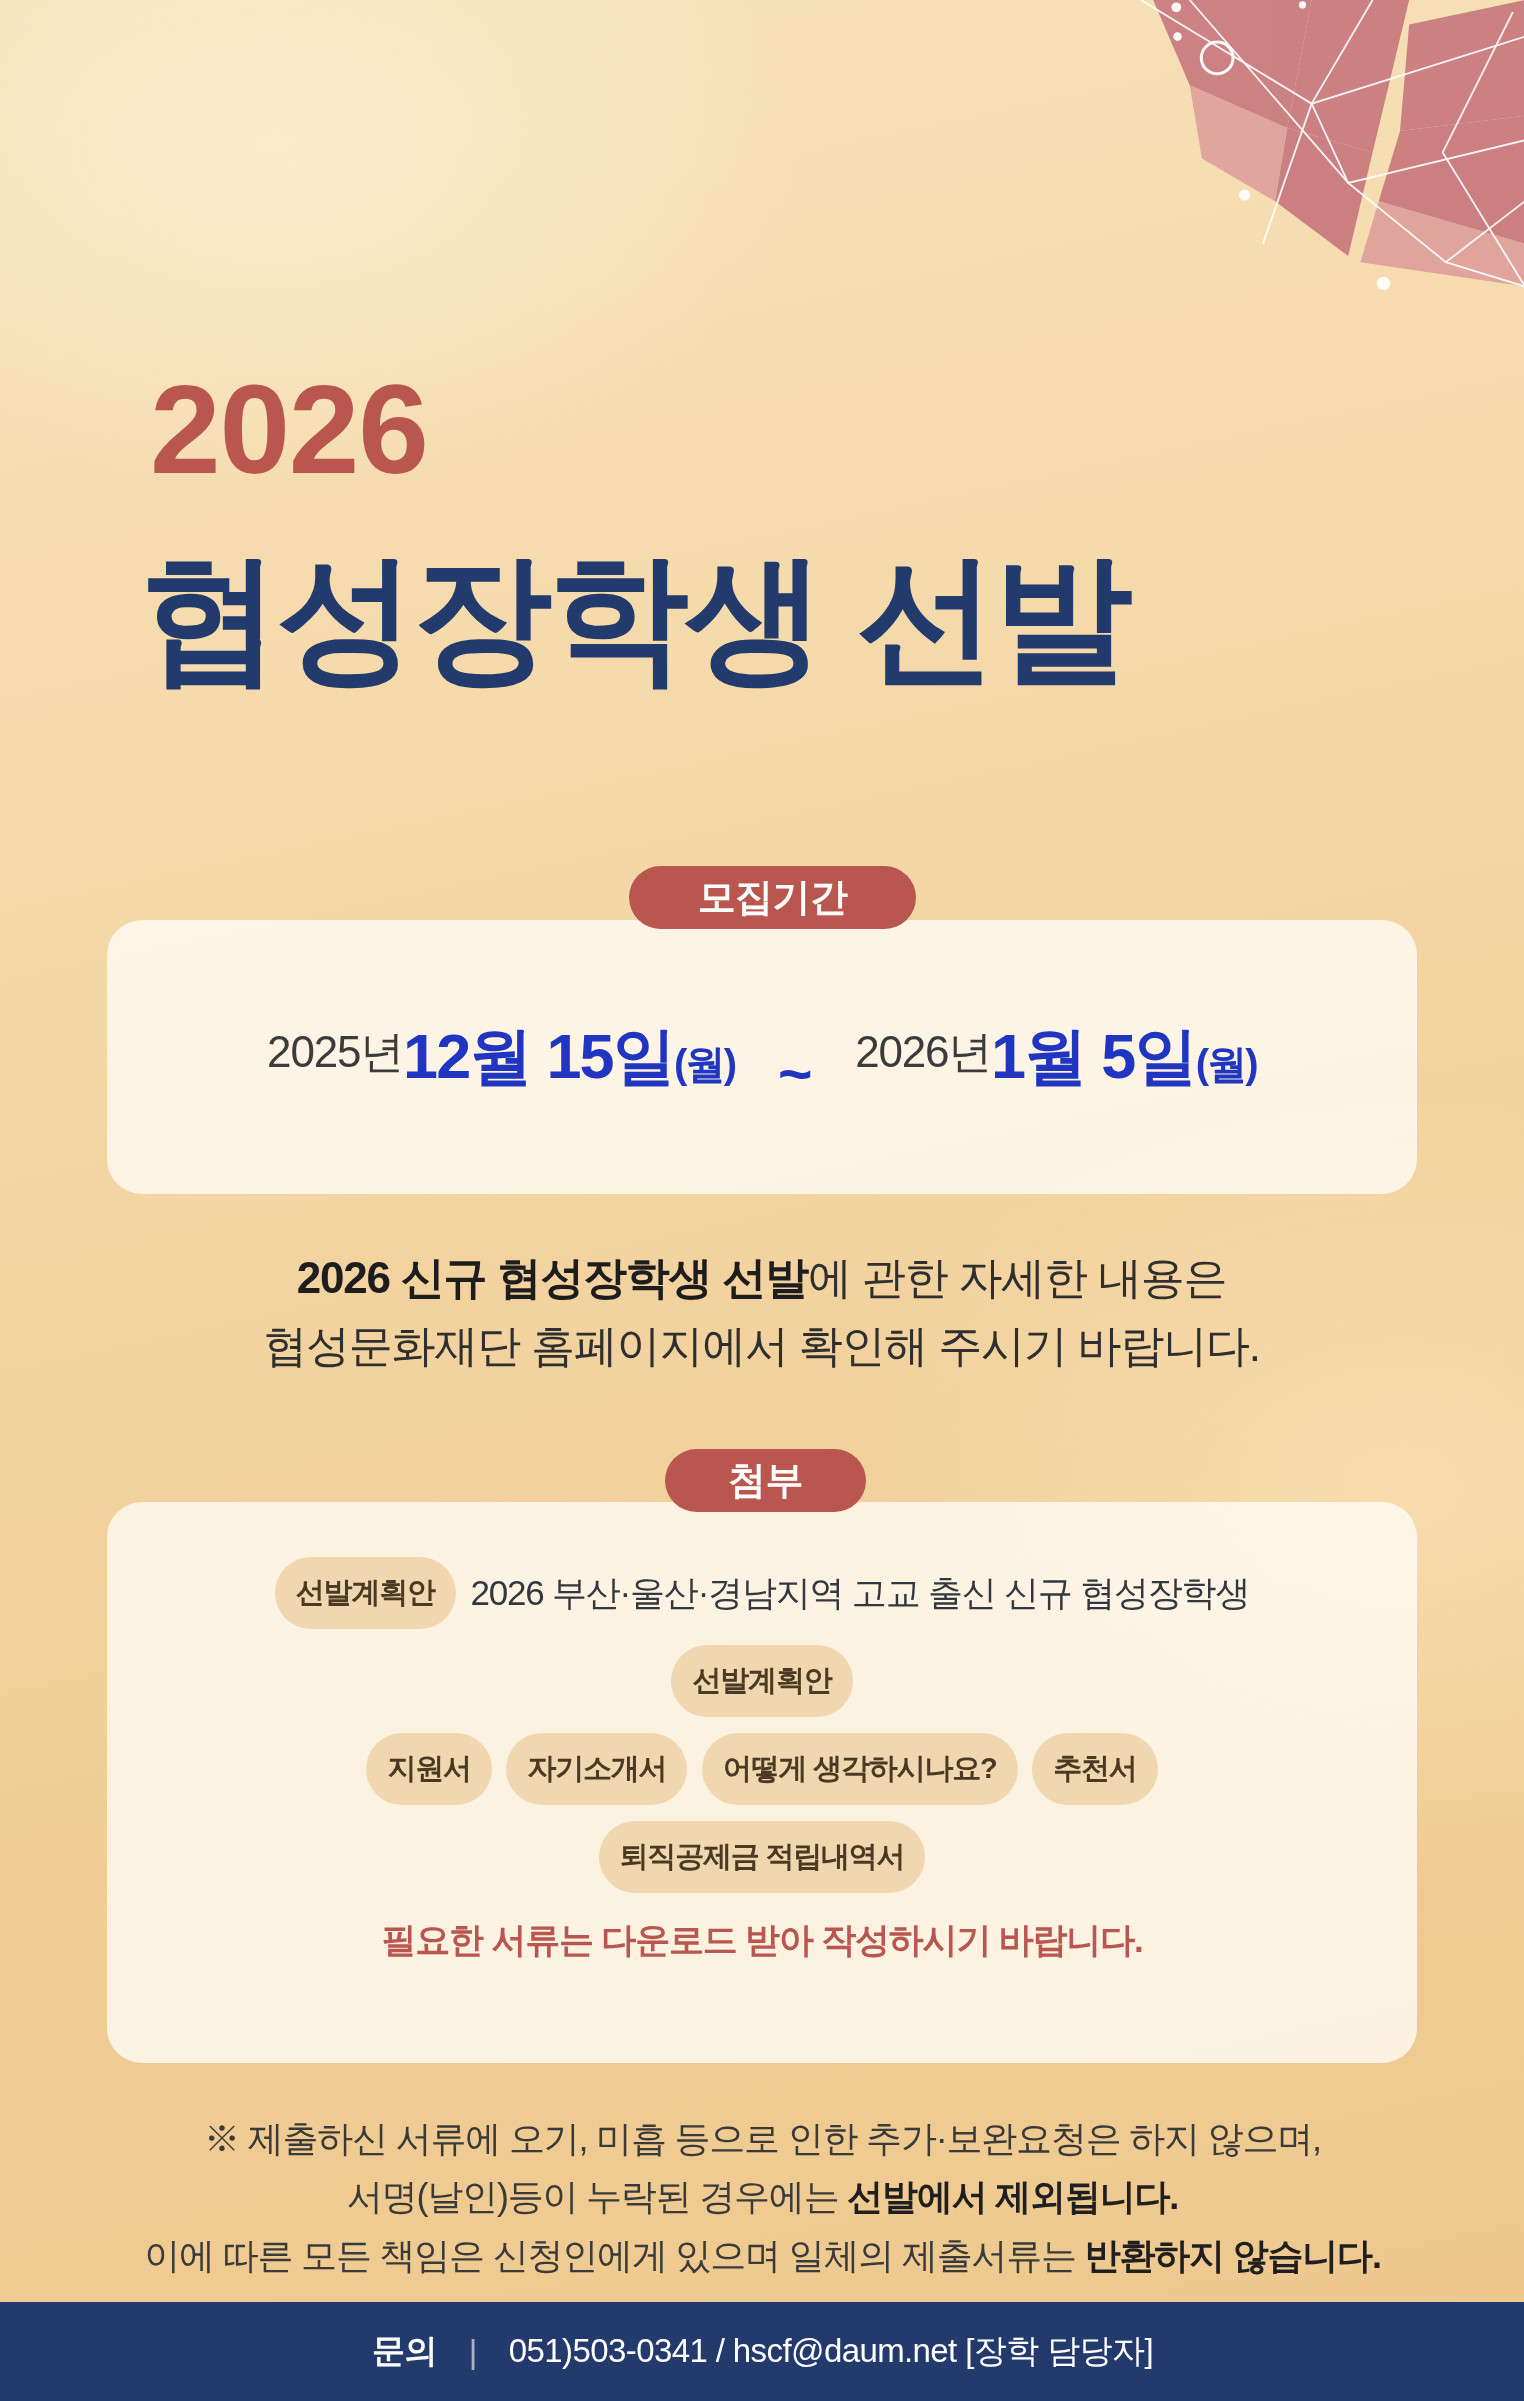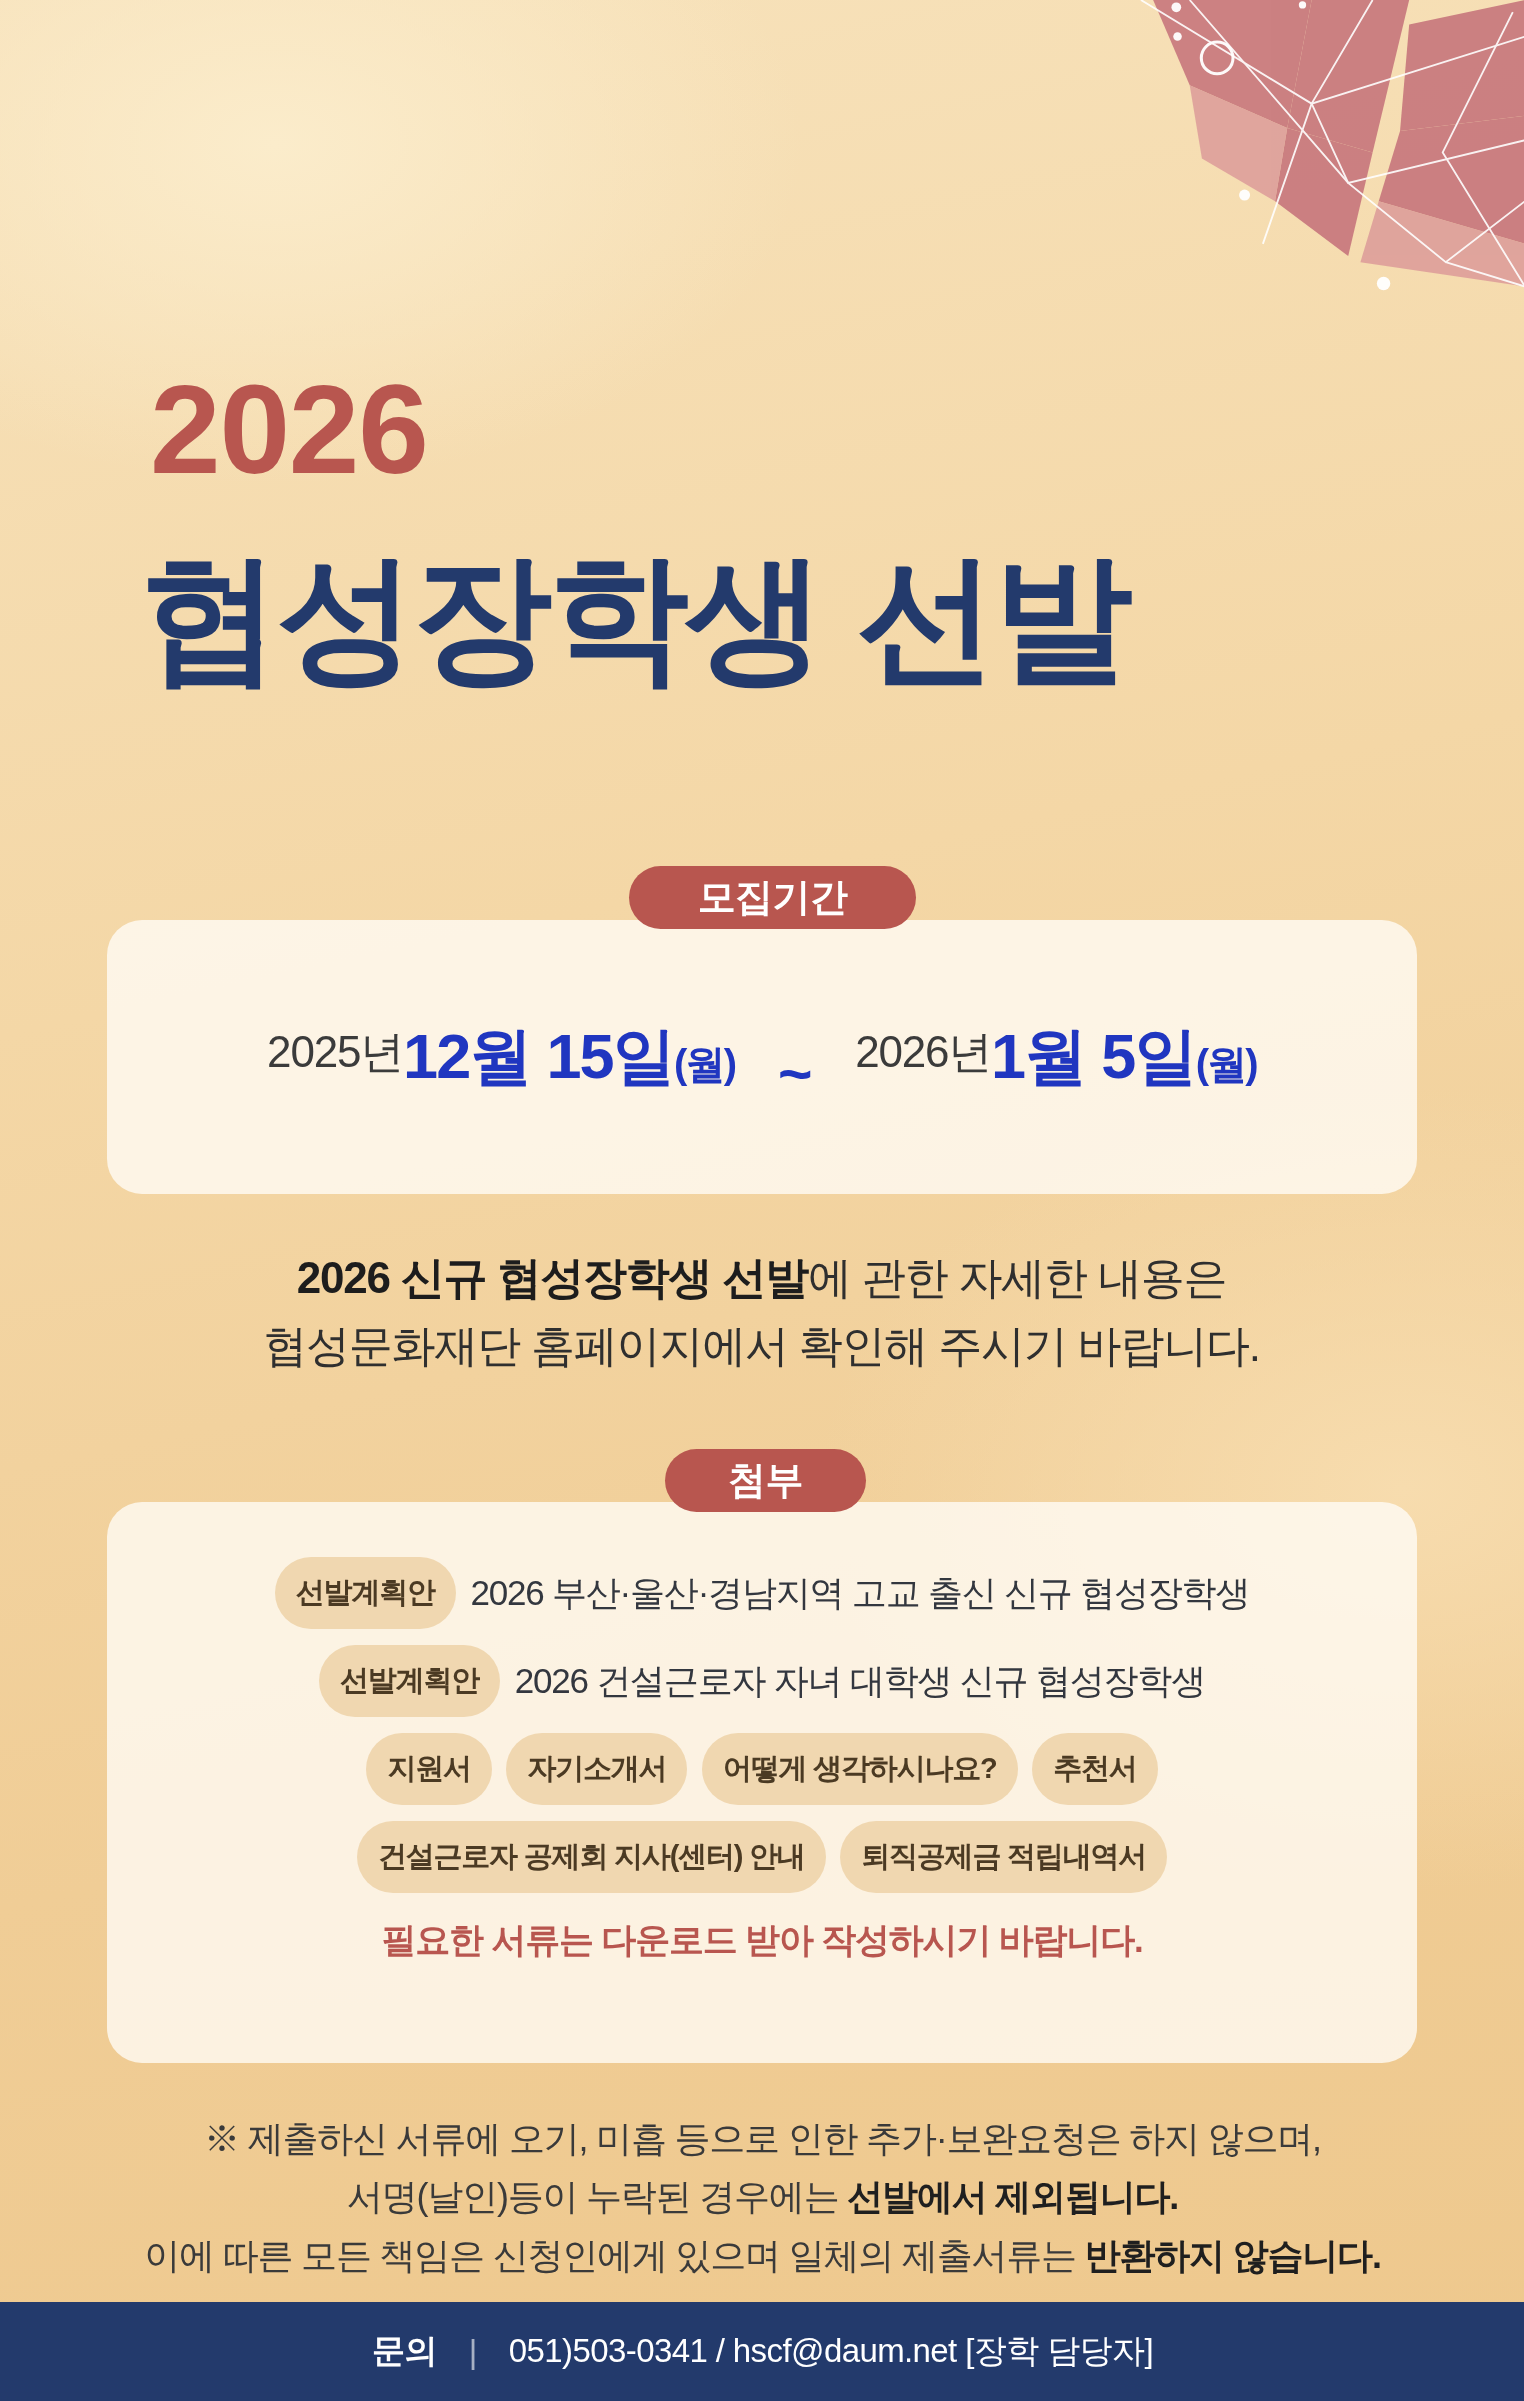--- a/index.html
+++ b/index.html
@@ -310,32 +310,30 @@
 
   <div class="attach-rows">
 
     <div class="attach-row">
       <span class="chip">선발계획안</span>
       <span class="chip-plain">2026 부산·울산·경남지역 고교 출신 신규 협성장학생</span>
     </div>
 
     <div class="attach-row">
       <span class="chip">선발계획안</span>
-      <span class="chip-plain">2026 건설근로자 자녀 대학생 신규 협성장학생</span>
     </div>
 
     <div class="attach-row">
       <span class="chip">지원서</span>
       <span class="chip">자기소개서</span>
       <span class="chip">어떻게 생각하시나요?</span>
       <span class="chip">추천서</span>
     </div>
 
     <div class="attach-row">
-      <span class="chip">건설근로자 공제회 지사(센터) 안내</span>
       <span class="chip">퇴직공제금 적립내역서</span>
     </div>
 
     <div class="attach-note">필요한 서류는 다운로드 받아 작성하시기 바랍니다.</div>
   </div>
 
   <div class="notes">
     <div>※ 제출하신 서류에 오기, 미흡 등으로 인한 추가·보완요청은 하지 않으며,</div>
     <div>
       <span>서명(날인)등이 누락된 경우에는 </span><b>선발에서 제외됩니다.</b>

